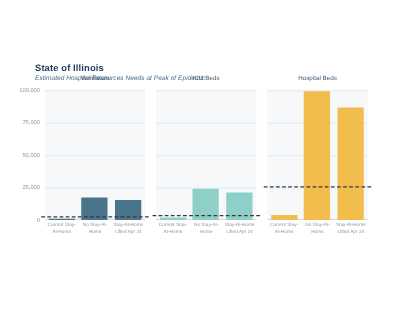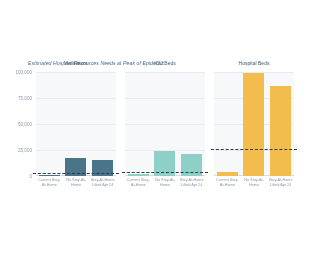--- a/index.html
+++ b/index.html
@@ -54,20 +54,21 @@
   .xlab{
     width:28px;font-size:3.8px;line-height:4.6px;color:#8a99a8;
     text-align:center;word-break:break-word;
   }
 </style>
 </head>
 <body>
 
 <div id="root">
 
+  <div class="title">State of Illinois</div>
   <div class="subtitle">Estimated Hospital Resources Needs at Peak of Epidemic</div>
 
   <div class="plot">
     <div class="ylabels" id="ylabels">
         <div class="ylab" style="top: 108px;">0</div>
         <div class="ylab" style="top: 82px;">25,000</div>
         <div class="ylab" style="top: 56px;">50,000</div>
         <div class="ylab" style="top: 30px;">75,000</div>
         <div class="ylab" style="top: 4px;">100,000</div>
       </div>

